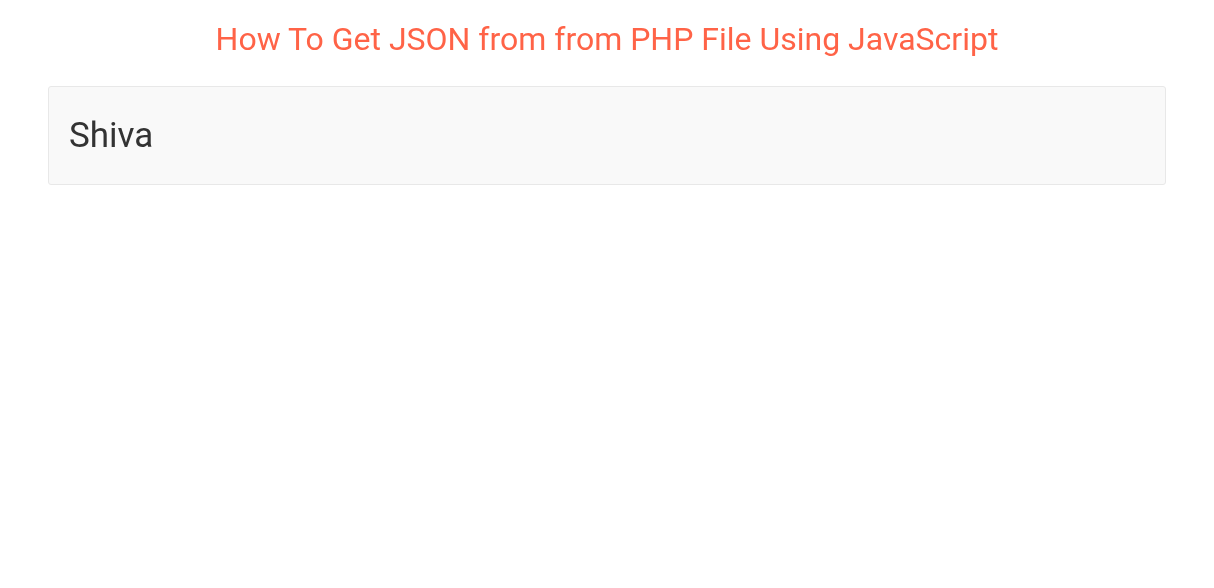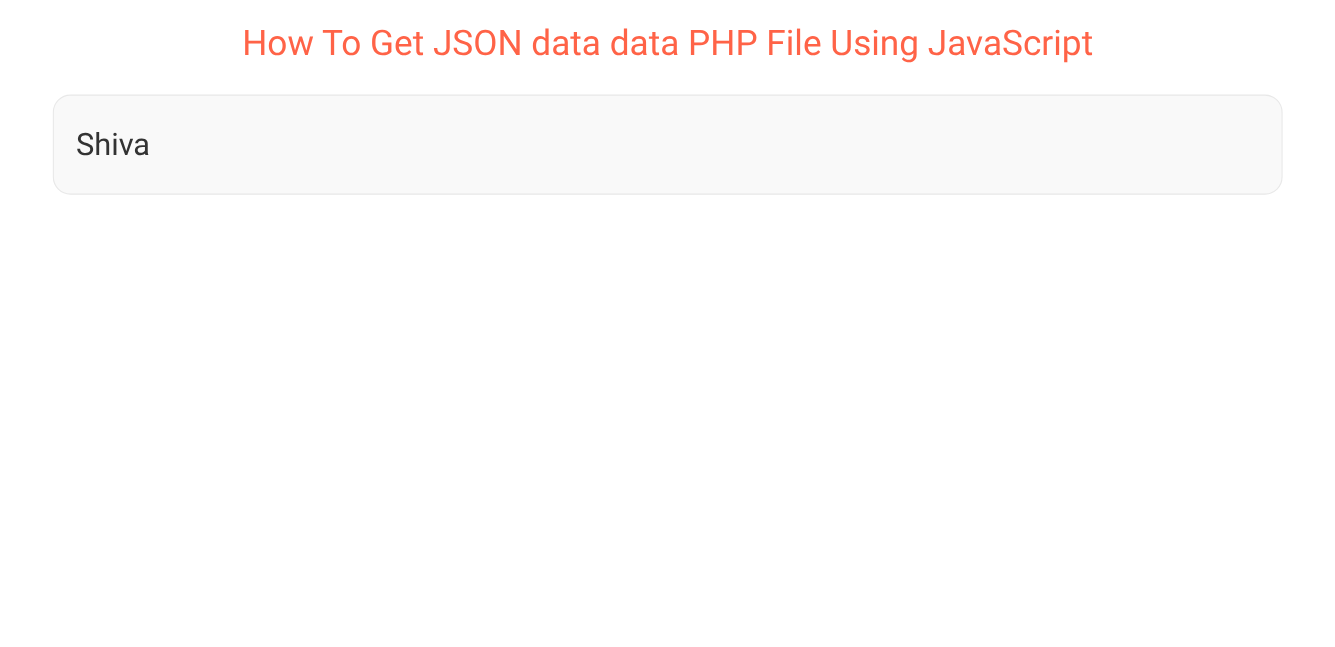--- a/index.html
+++ b/index.html
@@ -20,28 +20,28 @@
       text-align: center;
       color: #ff6347;
       font-size: 32px;
       font-weight: 400;
       margin-bottom: 28px;
       margin-top: 8px;
     }
     .output-box {
       background: #f9f9f9;
       border: 1px solid #e8e8e8;
-      border-radius: 16px;
+      border-radius: 3px;
       padding: 28px 20px;
-      font-size: 28px;
+      font-size: 35px;
       color: #333333;
       font-weight: 400;
     }
   </style>
 </head>
 <body>
 
 <div class="container">
-  <h1 class="title">How To Get JSON data data PHP File Using JavaScript</h1>
+  <h1 class="title">How To Get JSON from from PHP File Using JavaScript</h1>
   <div class="output-box">
     <span>Shiva</span>
   </div>
 </div>
 
 </body></html>

